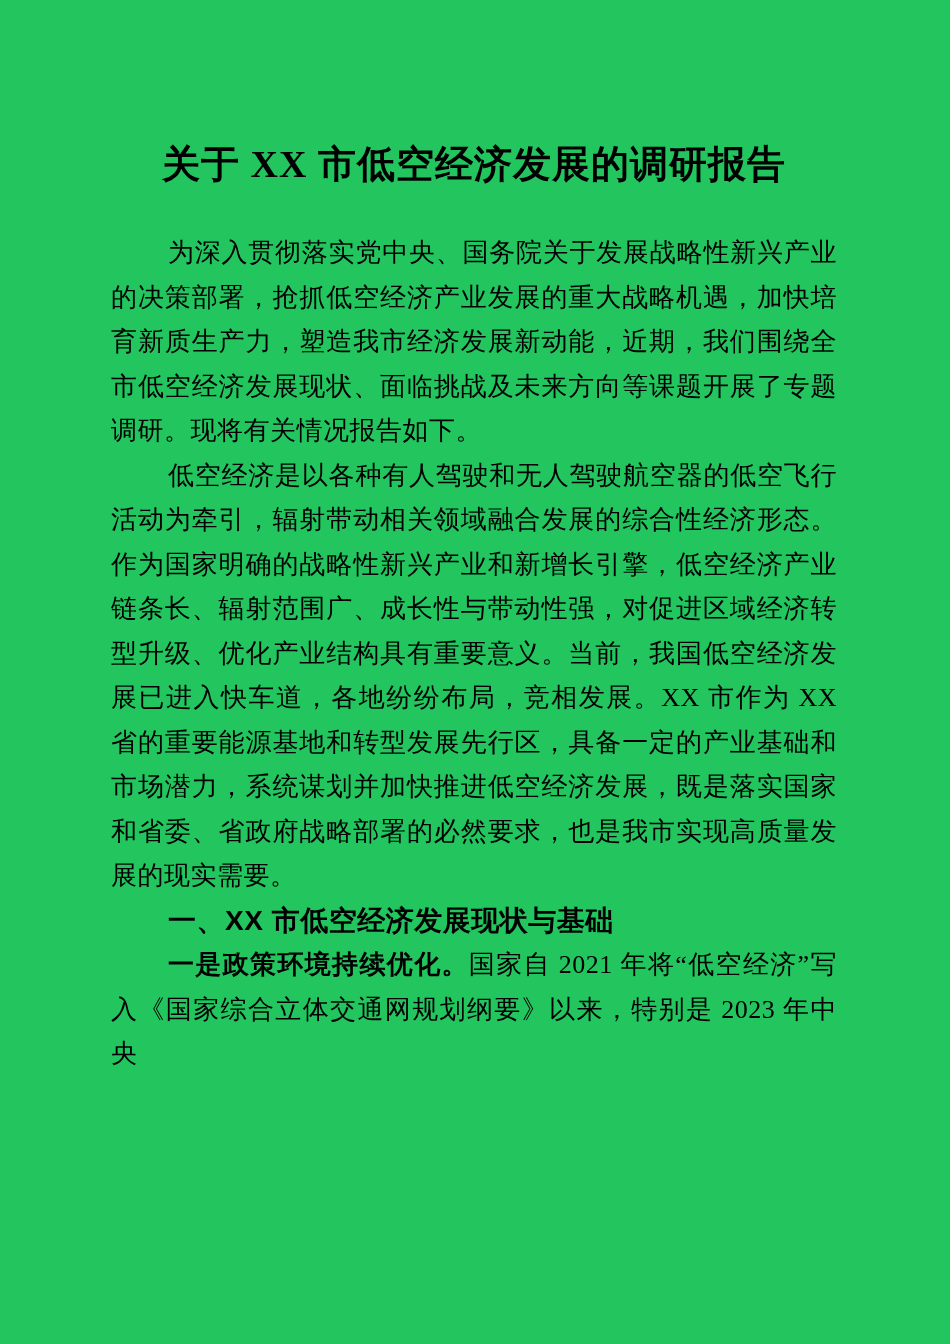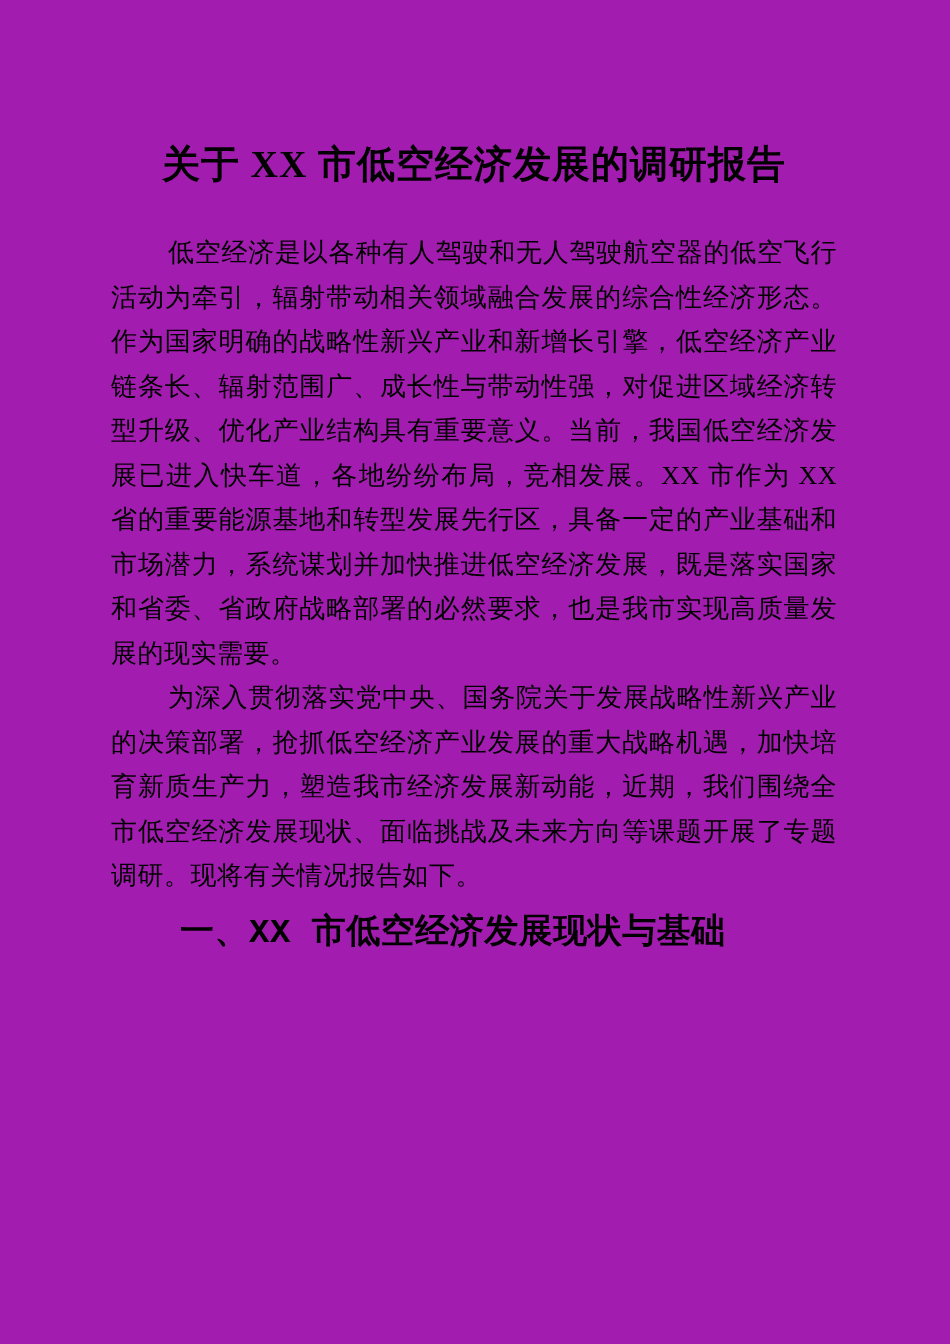--- a/index.html
+++ b/index.html
@@ -5,21 +5,21 @@
   html, body {
     margin: 0;
     padding: 0;
     background: #ffffff;
   }
   .page {
     position: relative;
     width: 950px;
     height: 1344px;
     margin: 0;
-    background: #a21caf;
+    background: #22c55e;
     color: #000000;
     box-sizing: border-box;
     padding: 139px 113px 0 111px;
     overflow: hidden;
     font-family: "Liberation Serif", "DejaVu Serif", serif;
   }
   .doc-title {
     font-size: 38px;
     font-weight: bold;
     text-align: center;
@@ -30,40 +30,41 @@
   }
   .para {
     font-size: 26px;
     line-height: 44.5px;
     text-align: justify;
     text-indent: 57px;
     margin: 0;
     letter-spacing: 0.5px;
   }
   .section-heading {
-    font-size: 34px;
+    font-size: 28px;
     line-height: 44.5px;
     font-weight: bold;
     text-indent: 57px;
-    margin: 12px;
+    margin: 0;
     letter-spacing: 0.5px;
-    font-family: Liberation Mono, monospace;
+    font-family: Liberation Sans, sans-serif;
   }
   .lead-bold {
     font-weight: bold;
   }
 </style>
 </head>
 <body>
 
 <div class="page">
 
   <h1 class="doc-title">关于 XX 市低空经济发展的调研报告</h1>
 
+  <p class="para">为深入贯彻落实党中央、国务院关于发展战略性新兴产业的决策部署，抢抓低空经济产业发展的重大战略机遇，加快培育新质生产力，塑造我市经济发展新动能，近期，我们围绕全市低空经济发展现状、面临挑战及未来方向等课题开展了专题调研。现将有关情况报告如下。</p>
+
   <p class="para">低空经济是以各种有人驾驶和无人驾驶航空器的低空飞行活动为牵引，辐射带动相关领域融合发展的综合性经济形态。作为国家明确的战略性新兴产业和新增长引擎，低空经济产业链条长、辐射范围广、成长性与带动性强，对促进区域经济转型升级、优化产业结构具有重要意义。当前，我国低空经济发展已进入快车道，各地纷纷布局，竞相发展。XX 市作为 XX 省的重要能源基地和转型发展先行区，具备一定的产业基础和市场潜力，系统谋划并加快推进低空经济发展，既是落实国家和省委、省政府战略部署的必然要求，也是我市实现高质量发展的现实需要。</p>
-
-  <p class="para">为深入贯彻落实党中央、国务院关于发展战略性新兴产业的决策部署，抢抓低空经济产业发展的重大战略机遇，加快培育新质生产力，塑造我市经济发展新动能，近期，我们围绕全市低空经济发展现状、面临挑战及未来方向等课题开展了专题调研。现将有关情况报告如下。</p>
 
   <h2 class="section-heading">一、XX 市低空经济发展现状与基础</h2>
 
 
+  <p class="para"><span class="lead-bold">一是政策环境持续优化。</span><span>国家自 2021 年将“低空经济”写入《国家综合立体交通网规划纲要》以来，特别是 2023 年中央</span></p>
 
 </div>
 
 </body></html>

